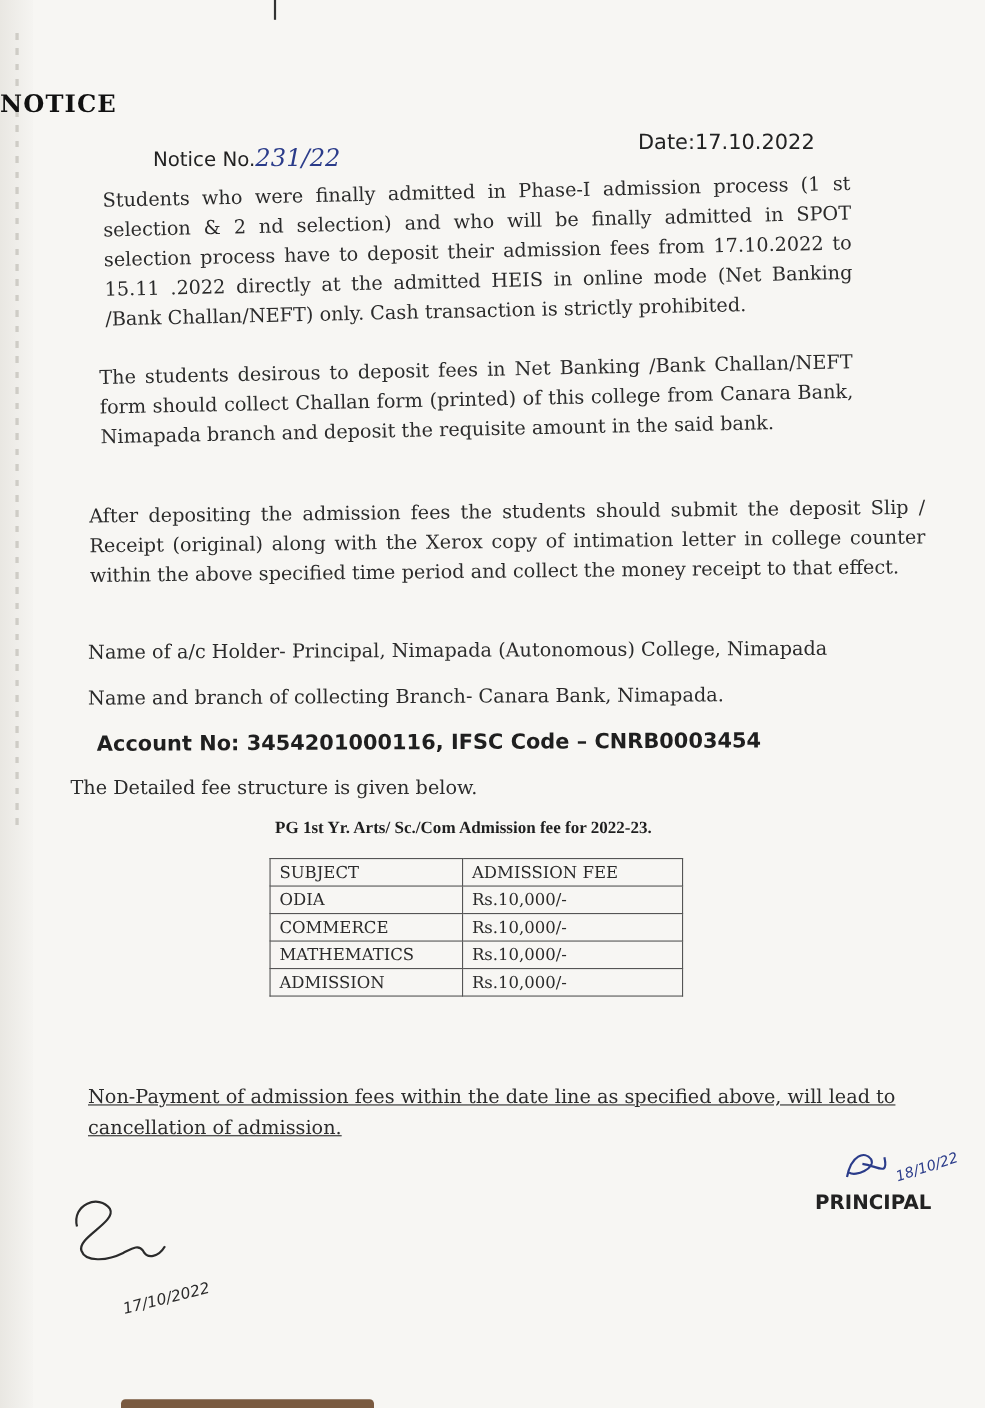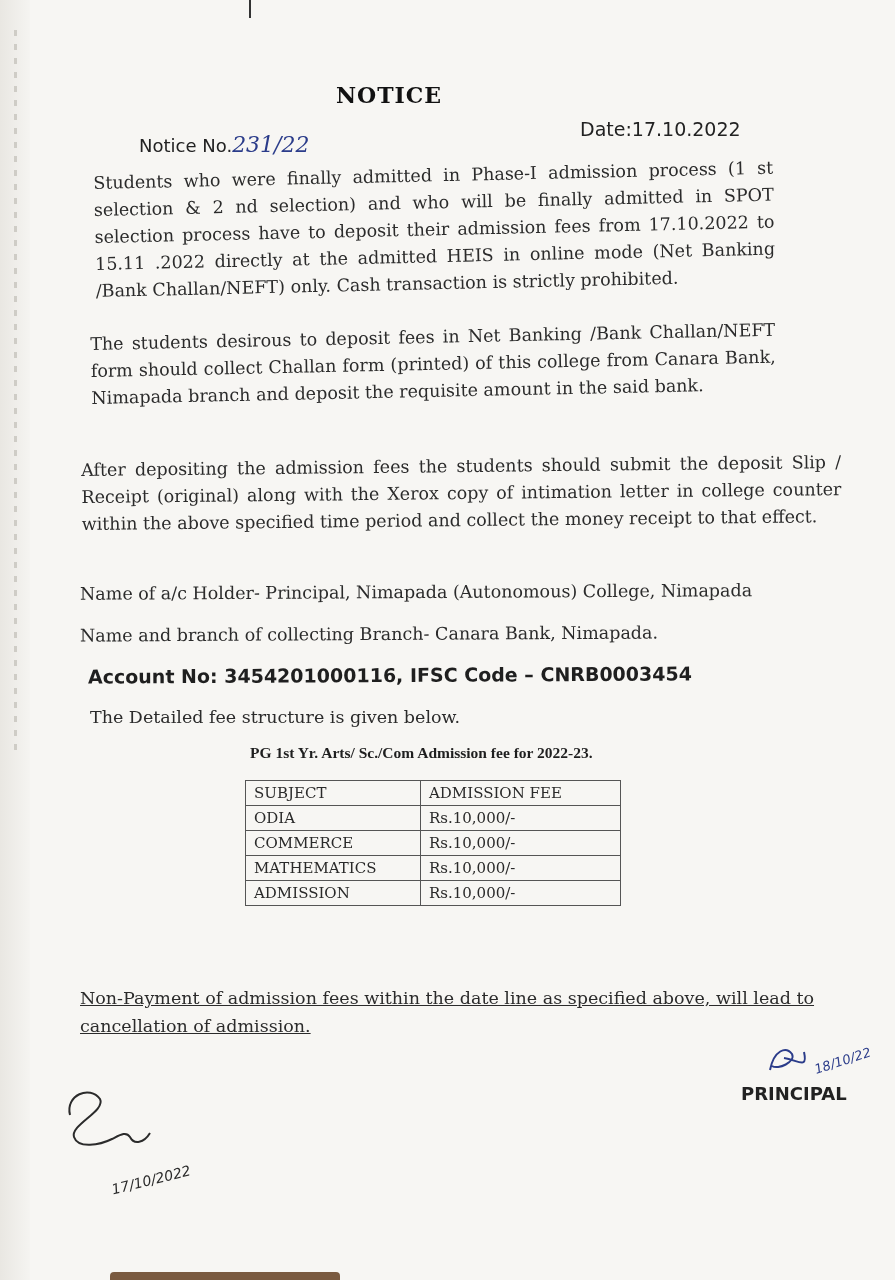--- a/index.html
+++ b/index.html
@@ -15,21 +15,21 @@
   }
   .edge-mark {
     position: absolute; left: 14px; top: 30px; width: 3px; height: 720px;
     background: repeating-linear-gradient(to bottom, #b9b6ae 0 6px, transparent 6px 14px);
     opacity: 0.6;
   }
   .top-tick {
     position: absolute; left: 249px; top: 0; width: 2px; height: 18px; background: #333;
   }
   .title {
-    position: absolute; left: 0; width: 778px; top: 82px; text-align: center;
+    position: absolute; left: 0; width: 778px; top: 82px; text-align: left;
     font-family: "DejaVu Serif", serif; font-weight: bold; font-size: 22px; letter-spacing: 1px;
     color: #111;
   }
   .notice-no {
     position: absolute; left: 101px; top: 132px;
     font-family: "DejaVu Sans", sans-serif; font-size: 18px; color: #222; margin-left: 38px;
   }
   .notice-no .hand {
     font-family: "DejaVu Serif", serif; font-style: italic; font-size: 22px; color: #2b3c8a;
   }
@@ -45,21 +45,21 @@
   .p3 { left: 81px; top: 457px; width: 760px; transform: rotate(-0.6deg); transform-origin: left top; }
   .line {
     position: absolute; font-size: 17.5px; color: #2b2b2b; white-space: nowrap;
   }
   .l-holder { left: 80px; top: 582px; transform: rotate(-0.3deg); }
   .l-branch { left: 80px; top: 624px; transform: rotate(-0.3deg); }
   .l-account {
     left: 88px; top: 664px; font-family: "DejaVu Sans", sans-serif; font-weight: bold; font-size: 19px; color: #1f1f1f;
     transform: rotate(-0.3deg);
   }
-  .l-detail { left: 90px; top: 707px; }
+  .l-detail { left: 64px; top: 707px; }
   .table-caption {
     position: absolute; left: 250px; top: 744px;
     font-family: Liberation Serif, serif; font-weight: bold; font-size: 15.5px; color: #1f1f1f;
   }
   table.fees {
     position: absolute; left: 245px; top: 780px; width: 376px;
     border-collapse: collapse; font-family: "DejaVu Serif", serif; font-size: 15px; color: #2a2a2a;
   }
   table.fees td {
     border: 1px solid #555; padding: 1px 8px; height: 22px;

